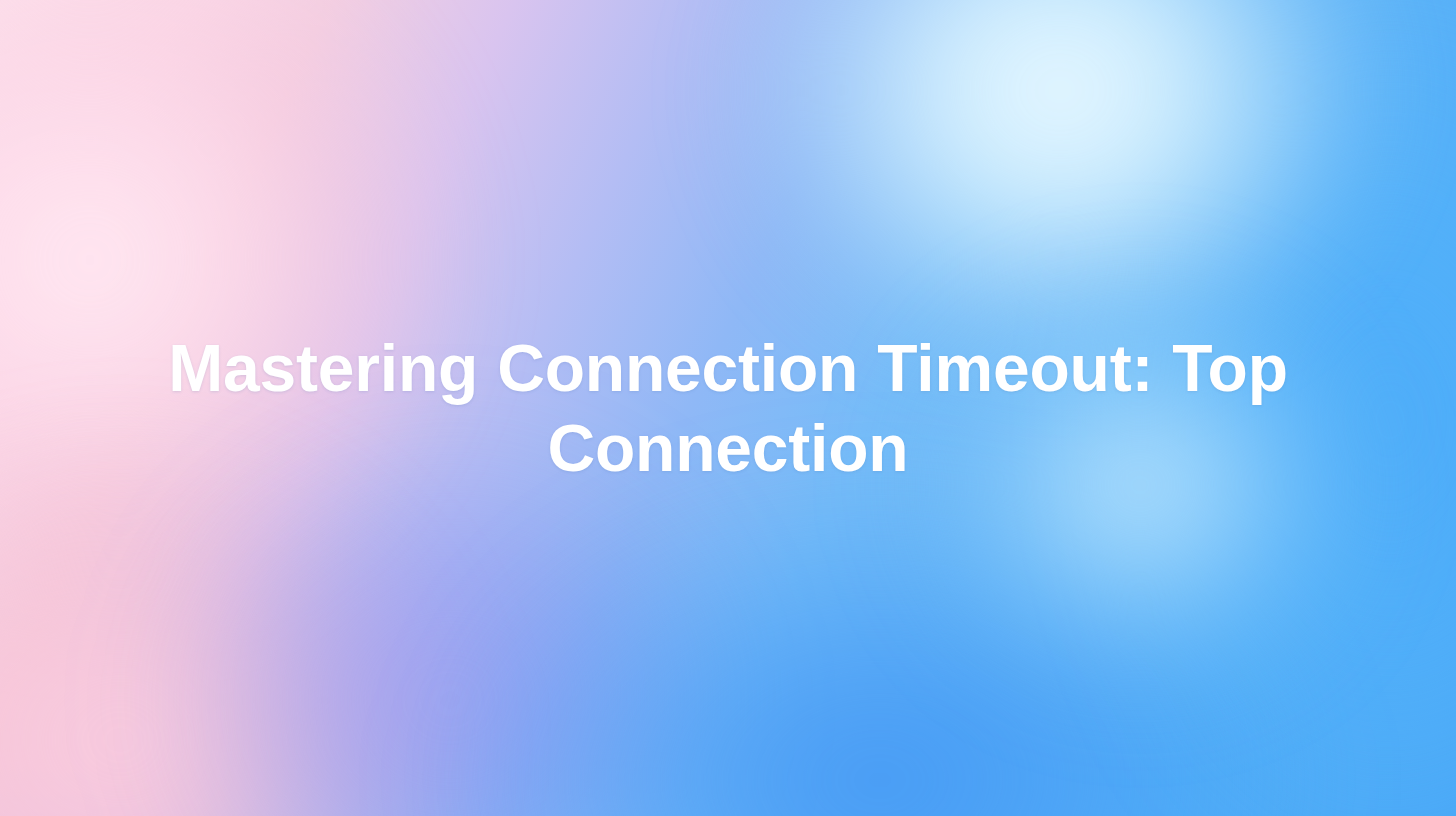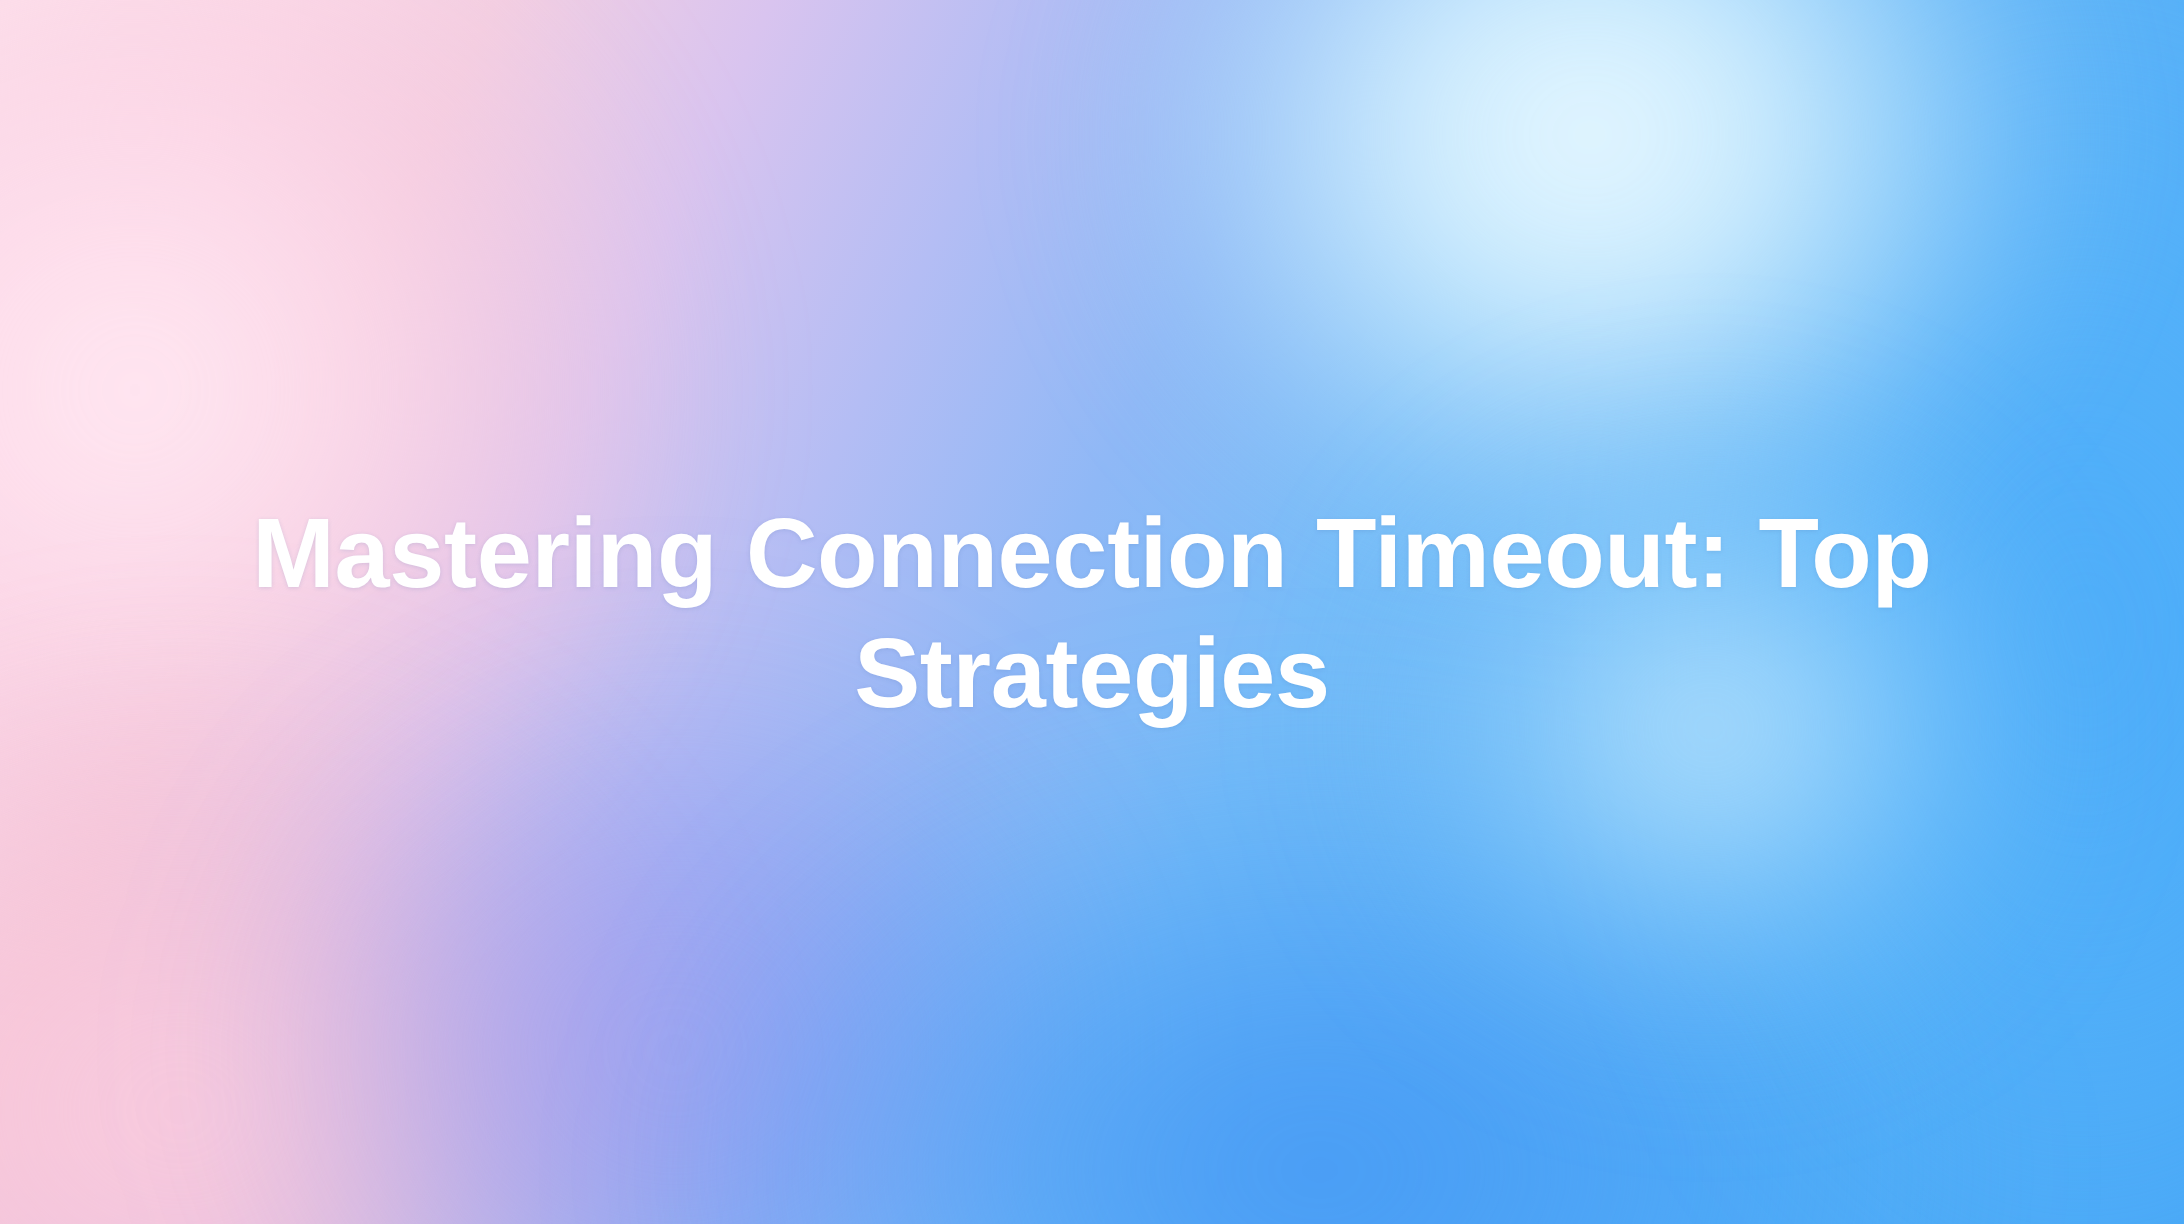--- a/index.html
+++ b/index.html
@@ -183,17 +183,17 @@
     <div class="blob-periwinkle"></div>
     <div class="blob-blue-bottom"></div>
     <div class="blob-blue-right"></div>
     <div class="blob-highlight-top"></div>
     <div class="blob-highlight-mid"></div>
   </div>
 
   <div class="headline-wrap">
     <h1 class="hero-title">
       <span style="display: block;">Mastering Connection Timeout: Top</span>
-      <span style="display: block;">Strategies</span>
+      <span style="display: block;">Connection</span>
     </h1>
   </div>
 
 </div>
 
 </body></html>

